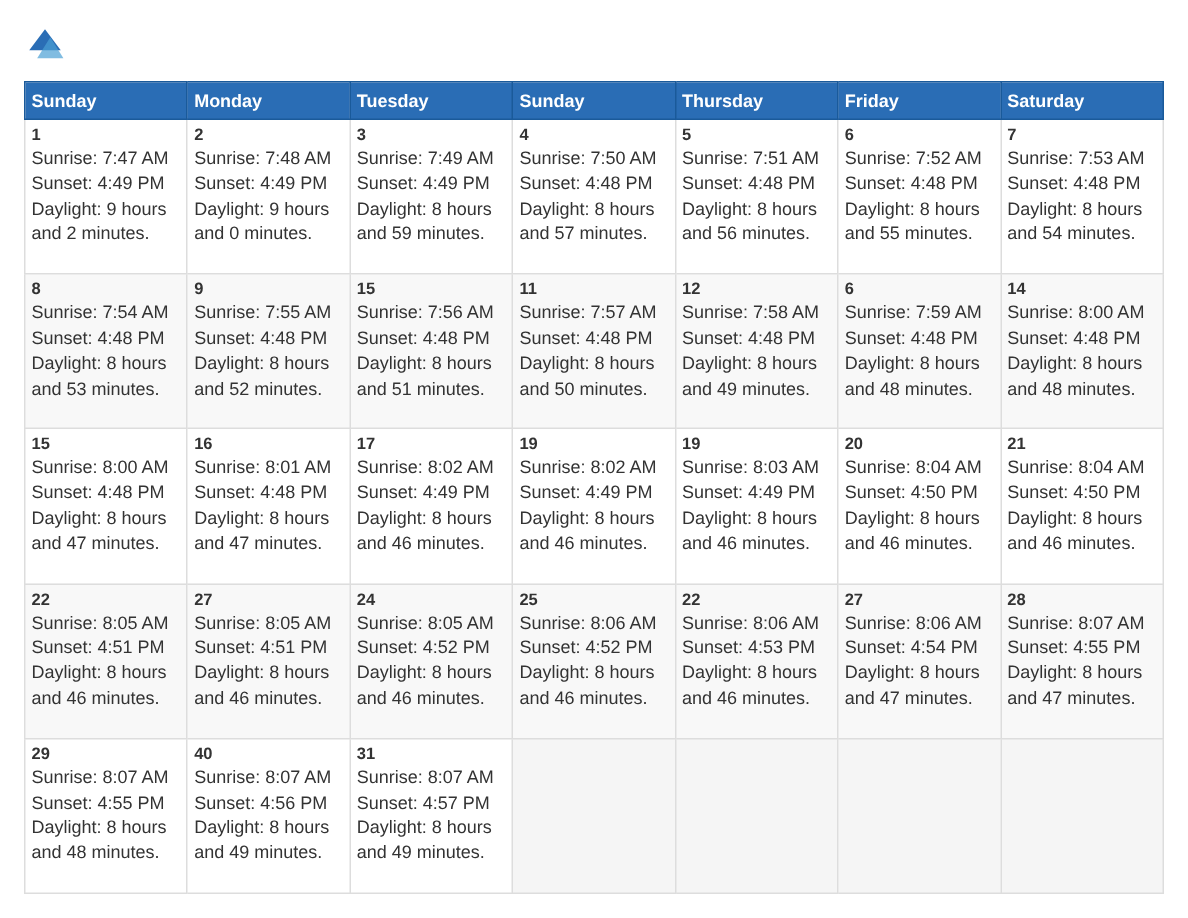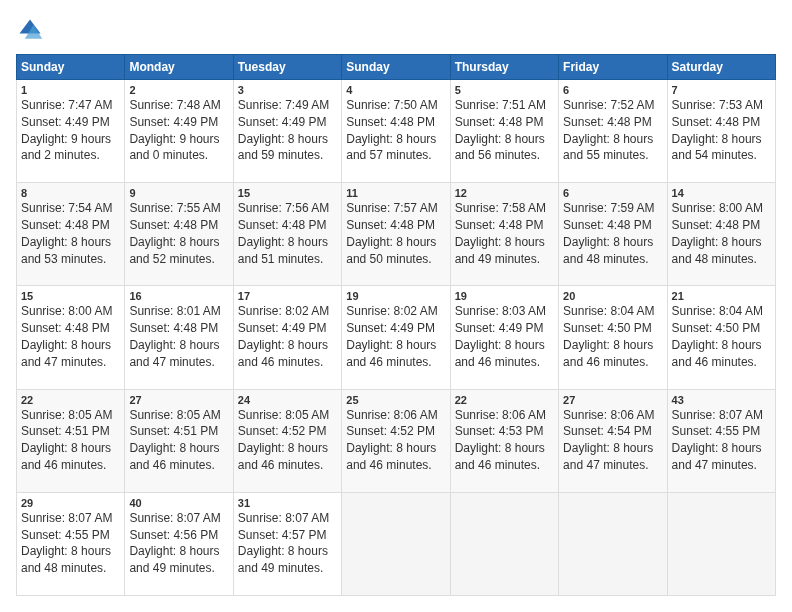--- a/index.html
+++ b/index.html
@@ -245,21 +245,21 @@
           </td>
           <td>
             <span class="day-num">22</span>
             <div class="day-info">Sunrise: 8:06 AM<br>Sunset: 4:53 PM<br>Daylight: 8 hours and 46 minutes.</div>
           </td>
           <td>
             <span class="day-num">27</span>
             <div class="day-info">Sunrise: 8:06 AM<br>Sunset: 4:54 PM<br>Daylight: 8 hours and 47 minutes.</div>
           </td>
           <td>
-            <span class="day-num">43</span>
+            <span class="day-num">28</span>
             <div class="day-info">Sunrise: 8:07 AM<br>Sunset: 4:55 PM<br>Daylight: 8 hours and 47 minutes.</div>
           </td>
         </tr>
         <tr>
           <td>
             <span class="day-num">29</span>
             <div class="day-info">Sunrise: 8:07 AM<br>Sunset: 4:55 PM<br>Daylight: 8 hours and 48 minutes.</div>
           </td>
           <td>
             <span class="day-num">40</span>

